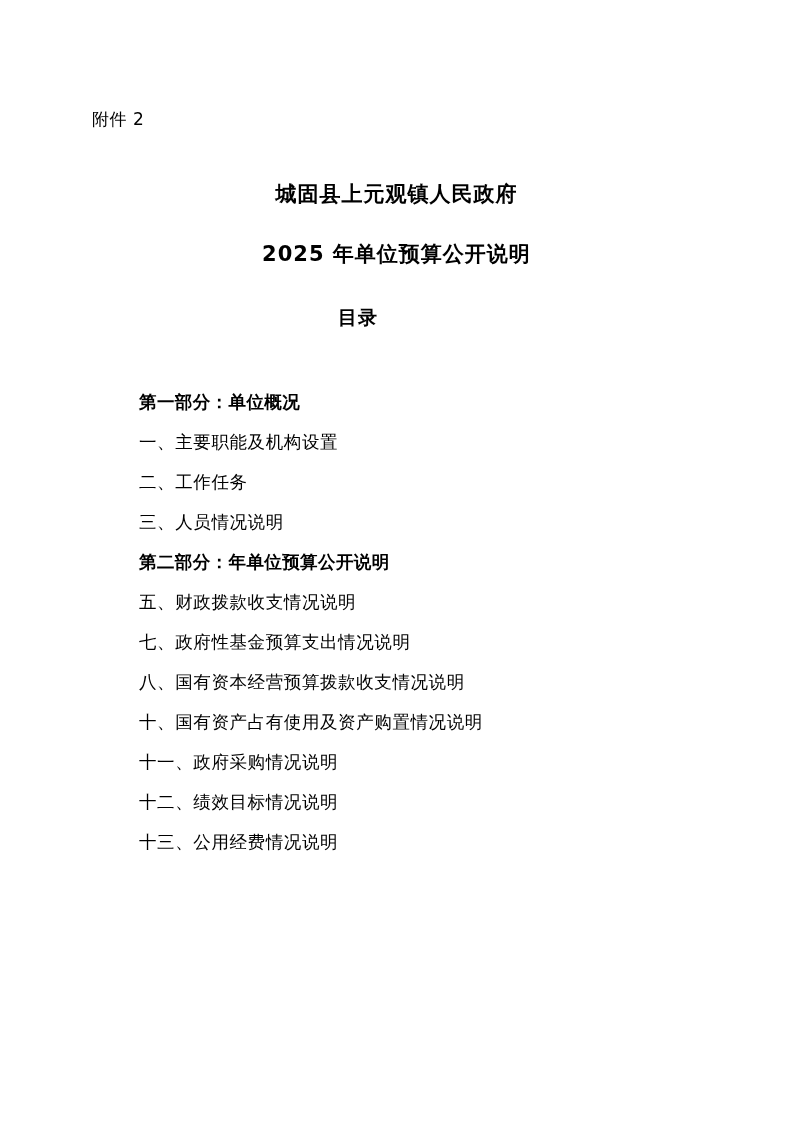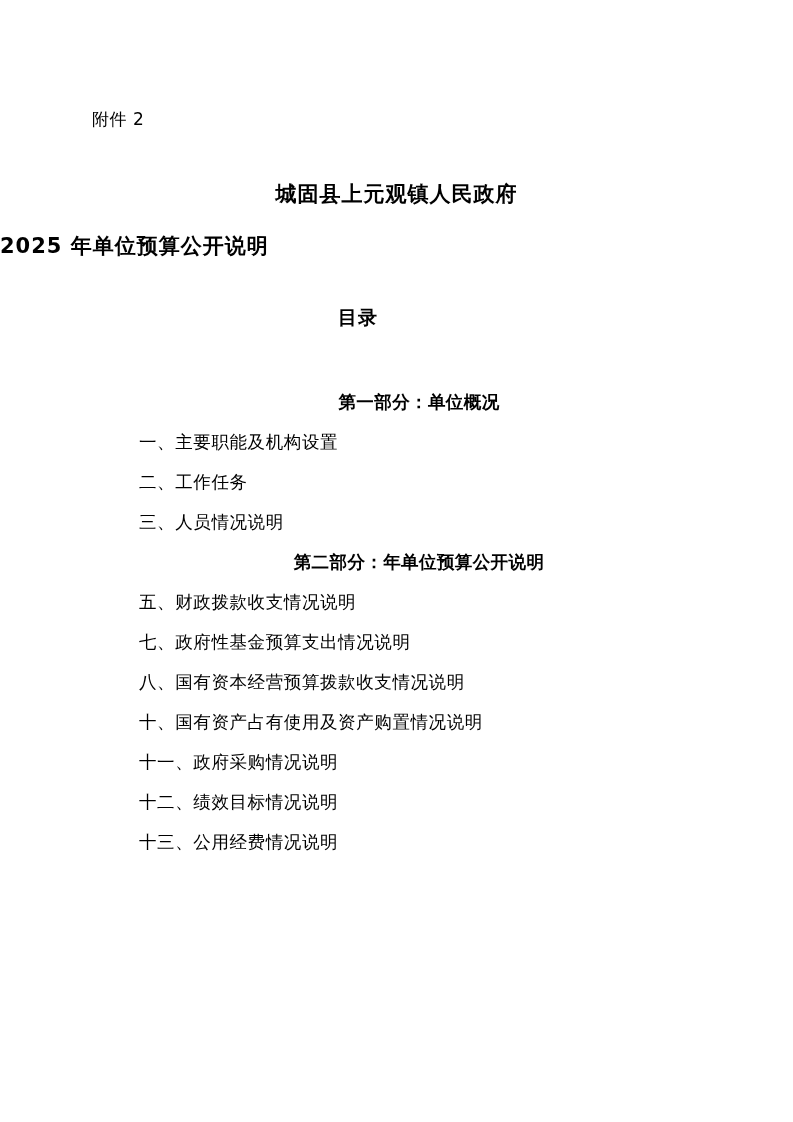--- a/index.html
+++ b/index.html
@@ -36,23 +36,24 @@
     left: 0;
     width: 793px;
     text-align: center;
     font-size: 21px;
     font-weight: bold;
     letter-spacing: 1px;
     font-family: "DejaVu Sans", "Liberation Sans", sans-serif;
   }
   .doc-title-line2 {
     position: absolute;
-    top: 232px;
+    top: 240px;
     left: 0;
     width: 793px;
+    text-align: center;
     font-size: 21px;
     font-weight: bold;
     letter-spacing: 1px;
   }
   .toc-heading {
     position: absolute;
     top: 305px;
     left: 0;
     width: 716px;
     text-align: center;
@@ -68,21 +69,20 @@
   }
   .toc-item {
     font-size: 17.5px;
     line-height: 40px;
     letter-spacing: 0.6px;
     white-space: nowrap;
   }
   .toc-item.part {
     font-weight: bold;
     letter-spacing: 0.4px;
-    text-align: center;
   }
 </style>
 </head>
 <body>
 
 <div class="page">
 
   <div class="attachment-label">附件 2</div>
 
   <div class="doc-title">城固县上元观镇人民政府</div>

